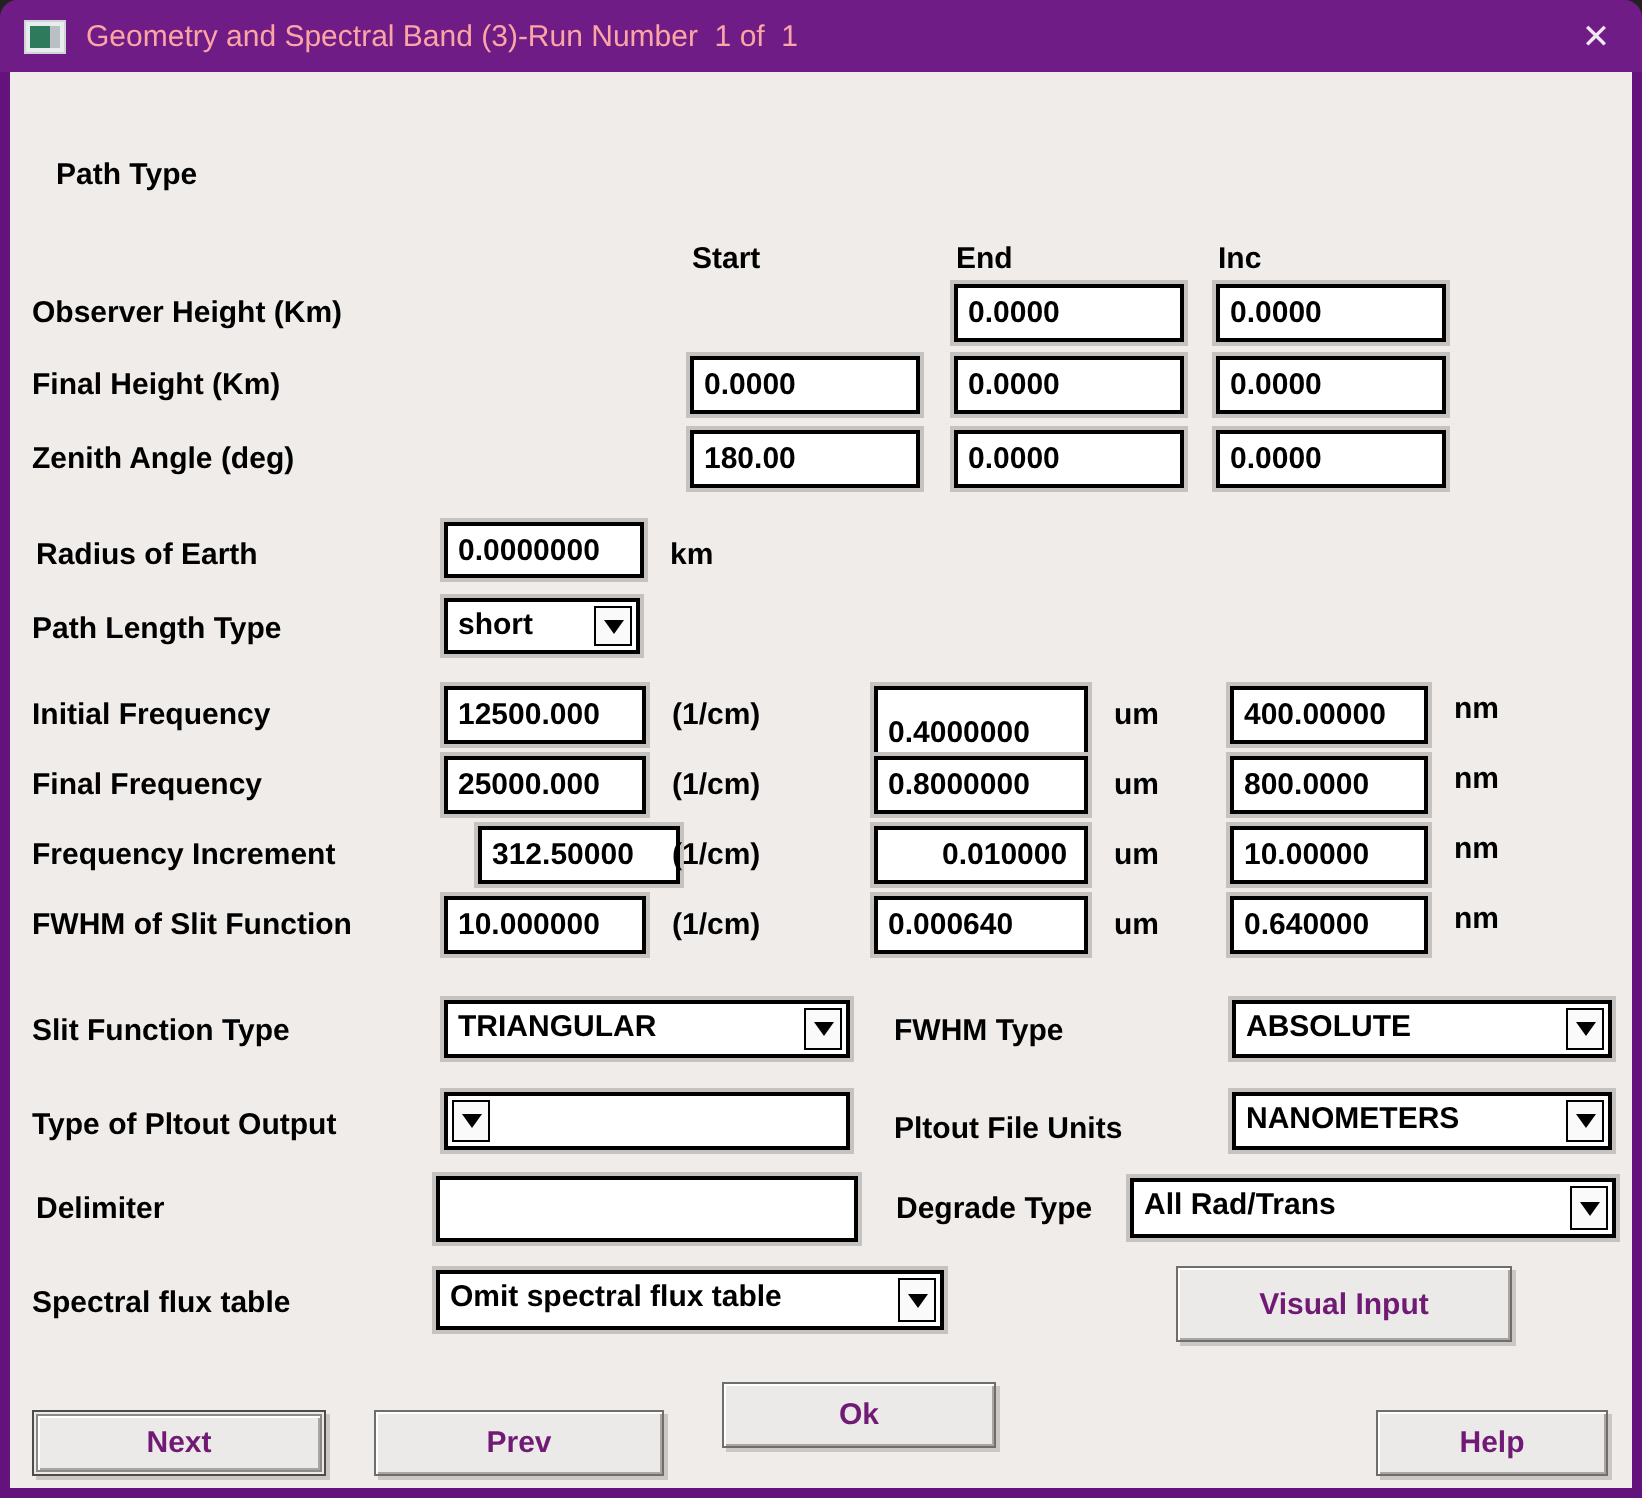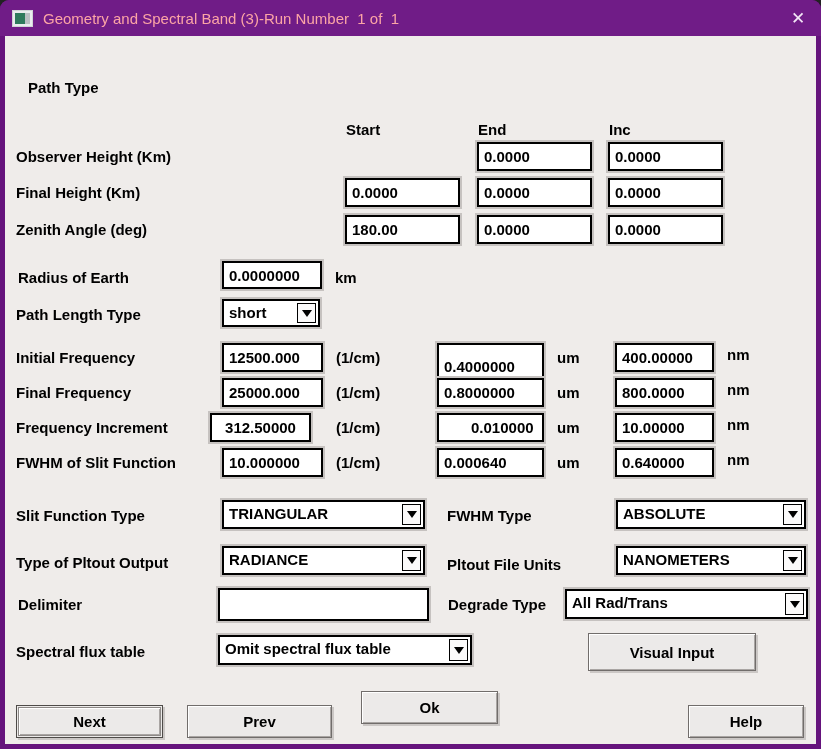--- a/index.html
+++ b/index.html
@@ -43,21 +43,21 @@
     padding:3px 4px 0 5px; white-space:nowrap; overflow:hidden;
   }
   .combo-btn {
     flex:0 0 auto; width:19px; margin:2px; border:1px solid #000; background:#fbfafa;
     display:flex; align-items:center; justify-content:center;
   }
   .tri { width:0; height:0; border-left:5px solid transparent; border-right:5px solid transparent; border-top:7px solid #000; }
   .btn {
     position:absolute; background:#eceae9; border:1px solid #716d6b;
     box-shadow: inset 1px 1px 0 #ffffff, inset -1px -1px 0 #a9a5a3, 2px 2px 0 #cbc7c5;
-    font-family:"Liberation Sans", sans-serif; font-size:15px; font-weight:bold; color:#000000;
+    font-family:"Liberation Sans", sans-serif; font-size:15px; font-weight:bold; color:#701a75;
     padding:0; cursor:default;
   }
   .btn.default {
     border:1px solid #4e4b49;
     box-shadow: inset 0 0 0 1px #eceae9, inset 0 0 0 2px #8d8987, inset 3px 3px 0 #ffffff, inset -3px -3px 0 #a9a5a3, 2px 2px 0 #cbc7c5;
   }
 </style>
 </head>
 <body>
 
@@ -116,21 +116,21 @@
 
     <span class="lbl" style="left:11px;top:348px">Final Frequency</span>
     <input class="entry" style="left: 217px; top: 342px; width: 101px; height: 29px;" value="25000.000">
     <span class="lbl" style="left:331px;top:348px">(1/cm)</span>
     <input class="entry" style="left: 432px; top: 342px; width: 107px; height: 29px;" value="0.8000000">
     <span class="lbl" style="left:552px;top:348px">um</span>
     <input class="entry" style="left: 610px; top: 342px; width: 99px; height: 29px;" value="800.0000">
     <span class="lbl" style="left:722px;top:345px">nm</span>
 
     <span class="lbl" style="left:11px;top:383px">Frequency Increment</span>
-    <input class="entry" style="left: 205px; top: 377px; width: 101px; height: 29px; text-align: center;" value="312.50000">
+    <input class="entry" style="left: 234px; top: 377px; width: 101px; height: 29px;" value="312.50000">
     <span class="lbl" style="left:331px;top:383px">(1/cm)</span>
     <input class="entry" style="left: 432px; top: 377px; width: 107px; height: 29px; padding-left: 32px;" value="0.010000">
     <span class="lbl" style="left:552px;top:383px">um</span>
     <input class="entry" style="left: 610px; top: 377px; width: 99px; height: 29px;" value="10.00000">
     <span class="lbl" style="left:722px;top:380px">nm</span>
 
     <span class="lbl" style="left:11px;top:418px">FWHM of Slit Function</span>
     <input class="entry" style="left: 217px; top: 412px; width: 101px; height: 29px;" value="10.000000">
     <span class="lbl" style="left:331px;top:418px">(1/cm)</span>
     <input class="entry" style="left: 432px; top: 412px; width: 107px; height: 29px;" value="0.000640">
@@ -148,21 +148,20 @@
     <span class="lbl" style="left:442px;top:471px">FWHM Type</span>
     <div class="combo" style="left:611px;top:464px;width:190px;height:29px">
       <span class="combo-text">ABSOLUTE</span>
       <span class="combo-btn">
           <i class="tri"></i>
         </span>
     </div>
 
     <span class="lbl" style="left:11px;top:518px">Type of Pltout Output</span>
     <div class="combo" style="left:217px;top:510px;width:203px;height:29px">
-      <span class="combo-text">RADIANCE</span>
       <span class="combo-btn">
           <i class="tri"></i>
         </span>
     </div>
     <span class="lbl" style="left:442px;top:520px">Pltout File Units</span>
     <div class="combo" style="left:611px;top:510px;width:190px;height:29px">
       <span class="combo-text">NANOMETERS</span>
       <span class="combo-btn">
           <i class="tri"></i>
         </span>

